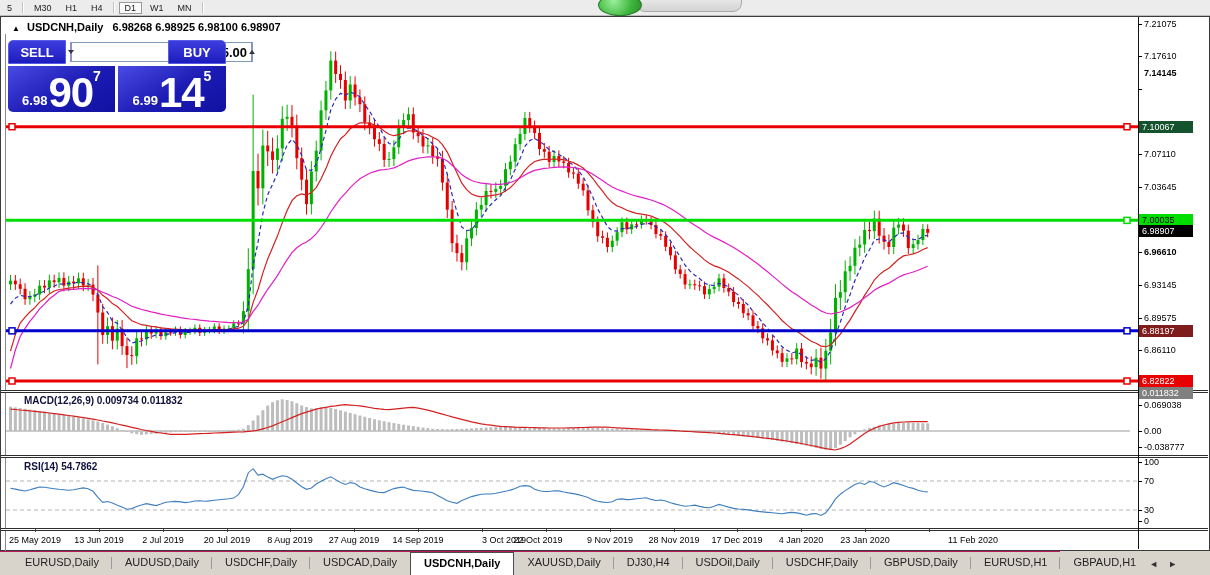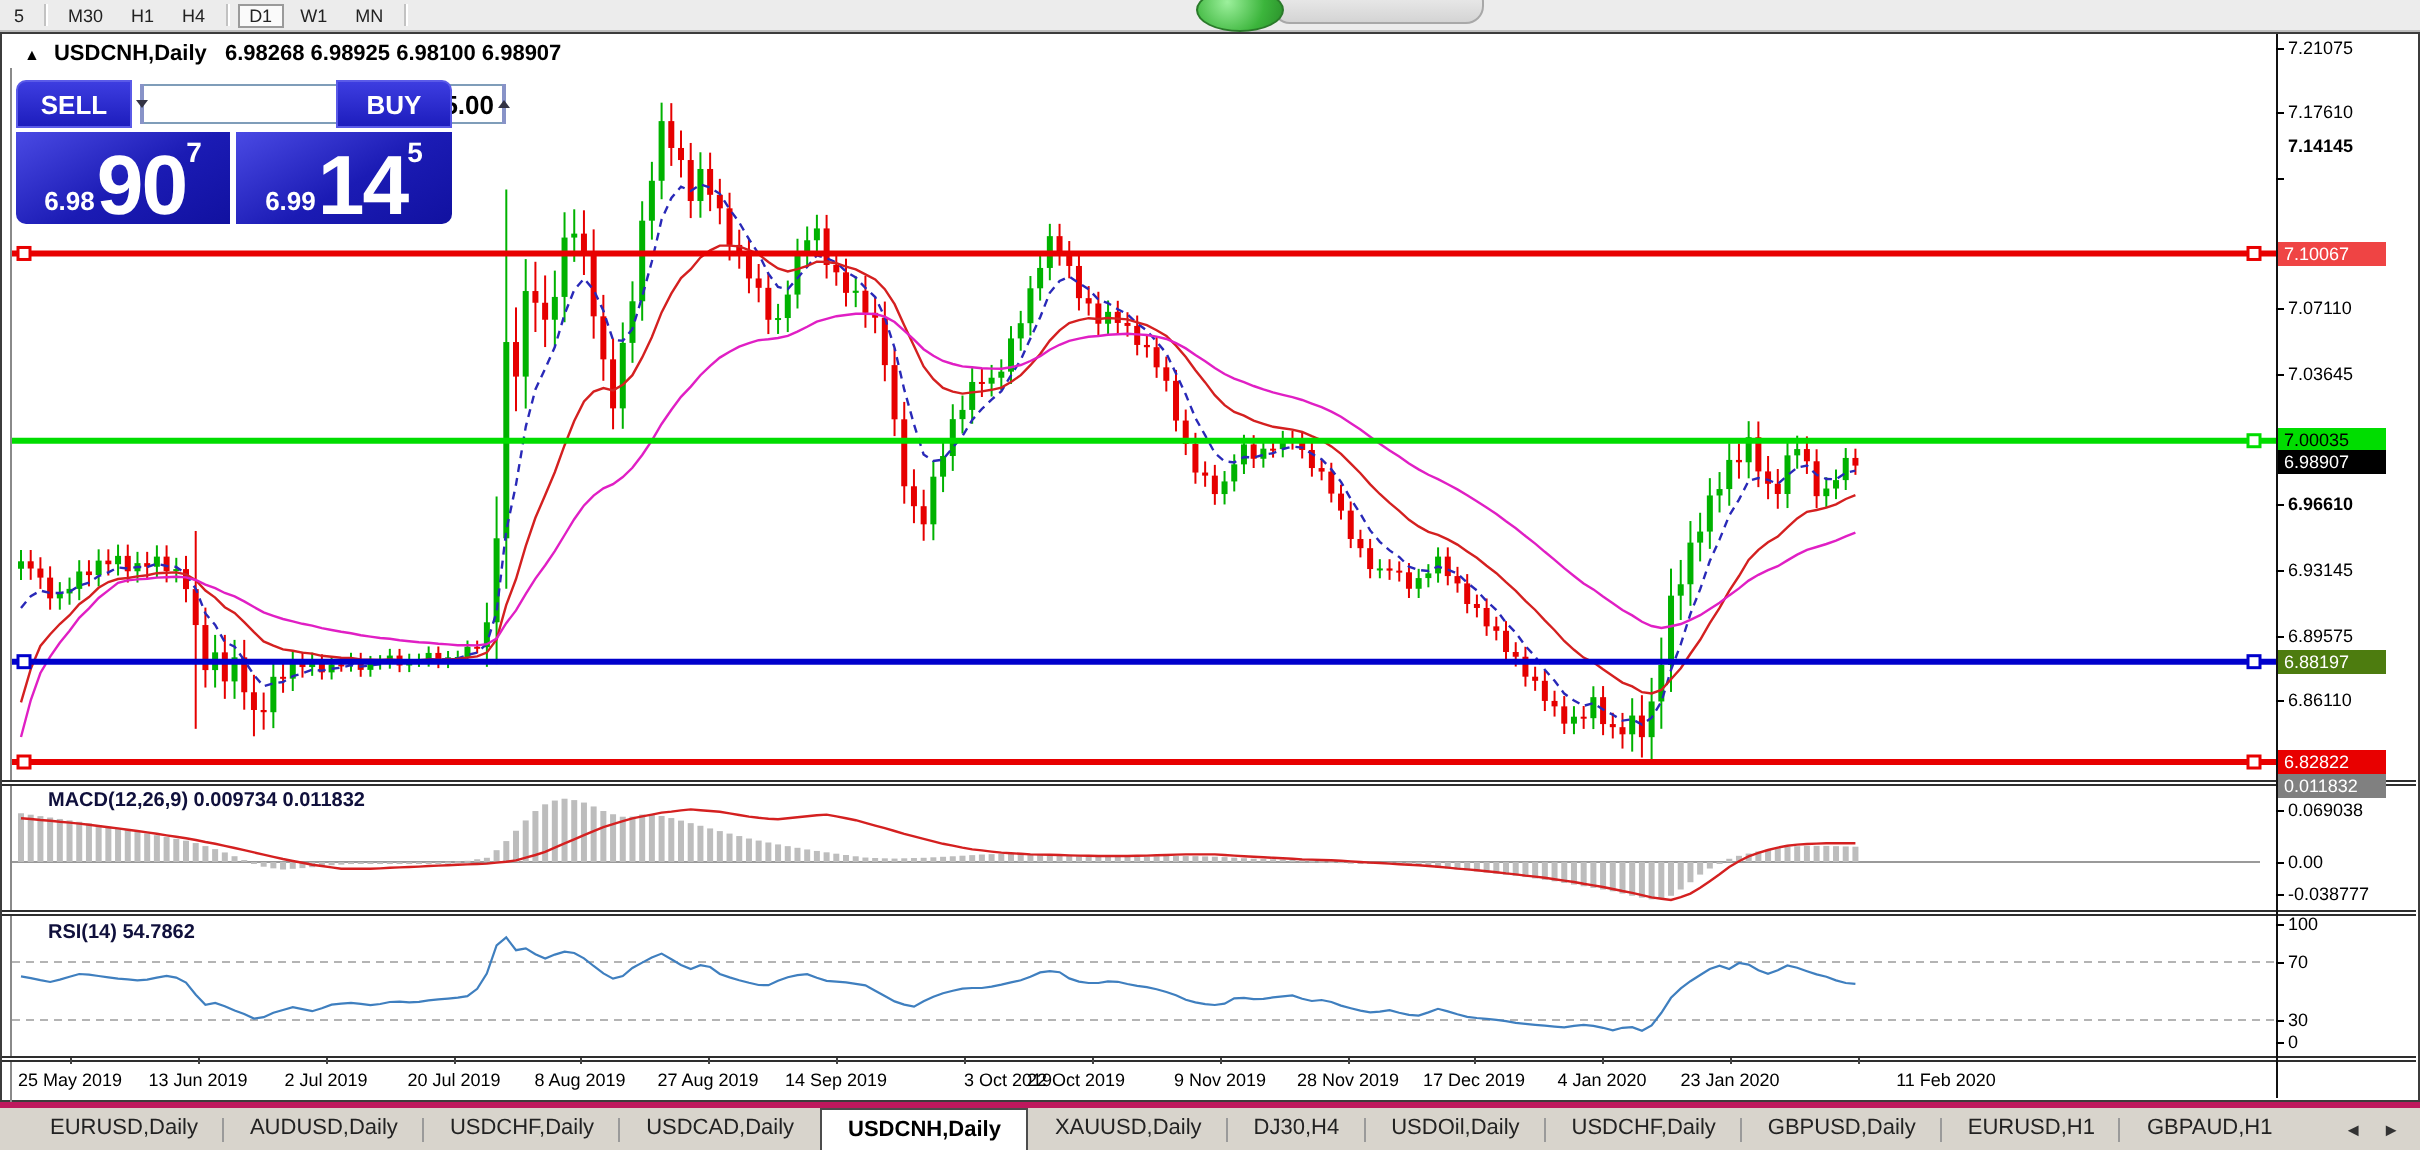--- a/index.html
+++ b/index.html
@@ -51,22 +51,22 @@
         color:#000;font-family:"Liberation Sans",sans-serif;}
   .price-box{position:absolute;top:26px;height:46px;color:#fff;
         background:linear-gradient(150deg,#4a4ae4 0%,#1b1bb4 55%,#1111a0 100%);
         display:flex;align-items:flex-end;justify-content:center;padding-bottom:4px;box-sizing:border-box;cursor:pointer;}
   .pb-sell{left:0;width:107px;border-radius:0 0 0 5px;}
   .pb-buy{left:110px;width:108px;border-radius:0 0 5px 0;}
   .p-small{font-size:13px;margin-right:1px;line-height:15px;}
   .p-big{font-size:42px;line-height:30px;letter-spacing:-1px;}
   .p-sup{font-size:14px;line-height:12px;align-self:flex-start;margin-top:4px;}
   
-  .tabbar{position:absolute;left:0;top:551px;width:1210px;height:24px;background:#d8d4cc;
-          border-top:3px solid #be185d;display:flex;align-items:stretch;padding-left:12px;box-sizing:border-box;}
+  .tabbar{position:absolute;left:0;top:551px;width:1060px;height:24px;background:#d8d4cc;
+          border-top:1px solid #be185d;display:flex;align-items:stretch;padding-left:12px;box-sizing:border-box;}
   .tab{font-size:11px;color:#222;padding:4px 13px 0 13px;position:relative;cursor:pointer;white-space:nowrap;}
   .tab .sep{position:absolute;right:0;top:5px;height:12px;width:1px;background:#9a9a9a;}
   .tab.active{background:#fff;border:1px solid #4c4c4c;border-bottom:none;font-weight:700;color:#000;
           margin-top:0;padding-top:4px;z-index:2;}
   .tab-arrows{margin-left:auto;display:flex;align-items:center;gap:10px;padding-right:10px;color:#333;font-size:9px;}
   .tab-arrows span{cursor:pointer;}
 </style>
 </head>
 <body>
 
@@ -810,17 +810,17 @@
       <div class="tab">GBPUSD,Daily<div class="sep"></div></div>
       <div class="tab">EURUSD,H1<div class="sep"></div></div>
       <div class="tab">GBPAUD,H1</div>
     </div>
   <div class="tab-arrows">
     <span>◄</span>
     <span>►</span>
   </div>
 </div>
 
-<div class="badge" style="top: 121px; background: #ef4444; color: rgb(255, 255, 255);">7.10067</div>
+<div class="badge" style="top: 121px; background: #14532d; color: rgb(255, 255, 255);">7.10067</div>
 <div class="badge" style="top: 214px; background: rgb(0, 221, 0); color: rgb(0, 0, 0);">7.00035</div>
-<div class="badge" style="top: 325px; background: #4d7c0f; color: rgb(255, 255, 255);">6.88197</div>
+<div class="badge" style="top: 325px; background: #7f1d1d; color: rgb(255, 255, 255);">6.88197</div>
 <div class="badge" style="top: 375px; background: rgb(232, 0, 0); color: rgb(255, 255, 255);">6.82822</div>
 <div class="badge" style="top: 225px; background: rgb(0, 0, 0); color: rgb(255, 255, 255);">6.98907</div>
 
 </body></html>

